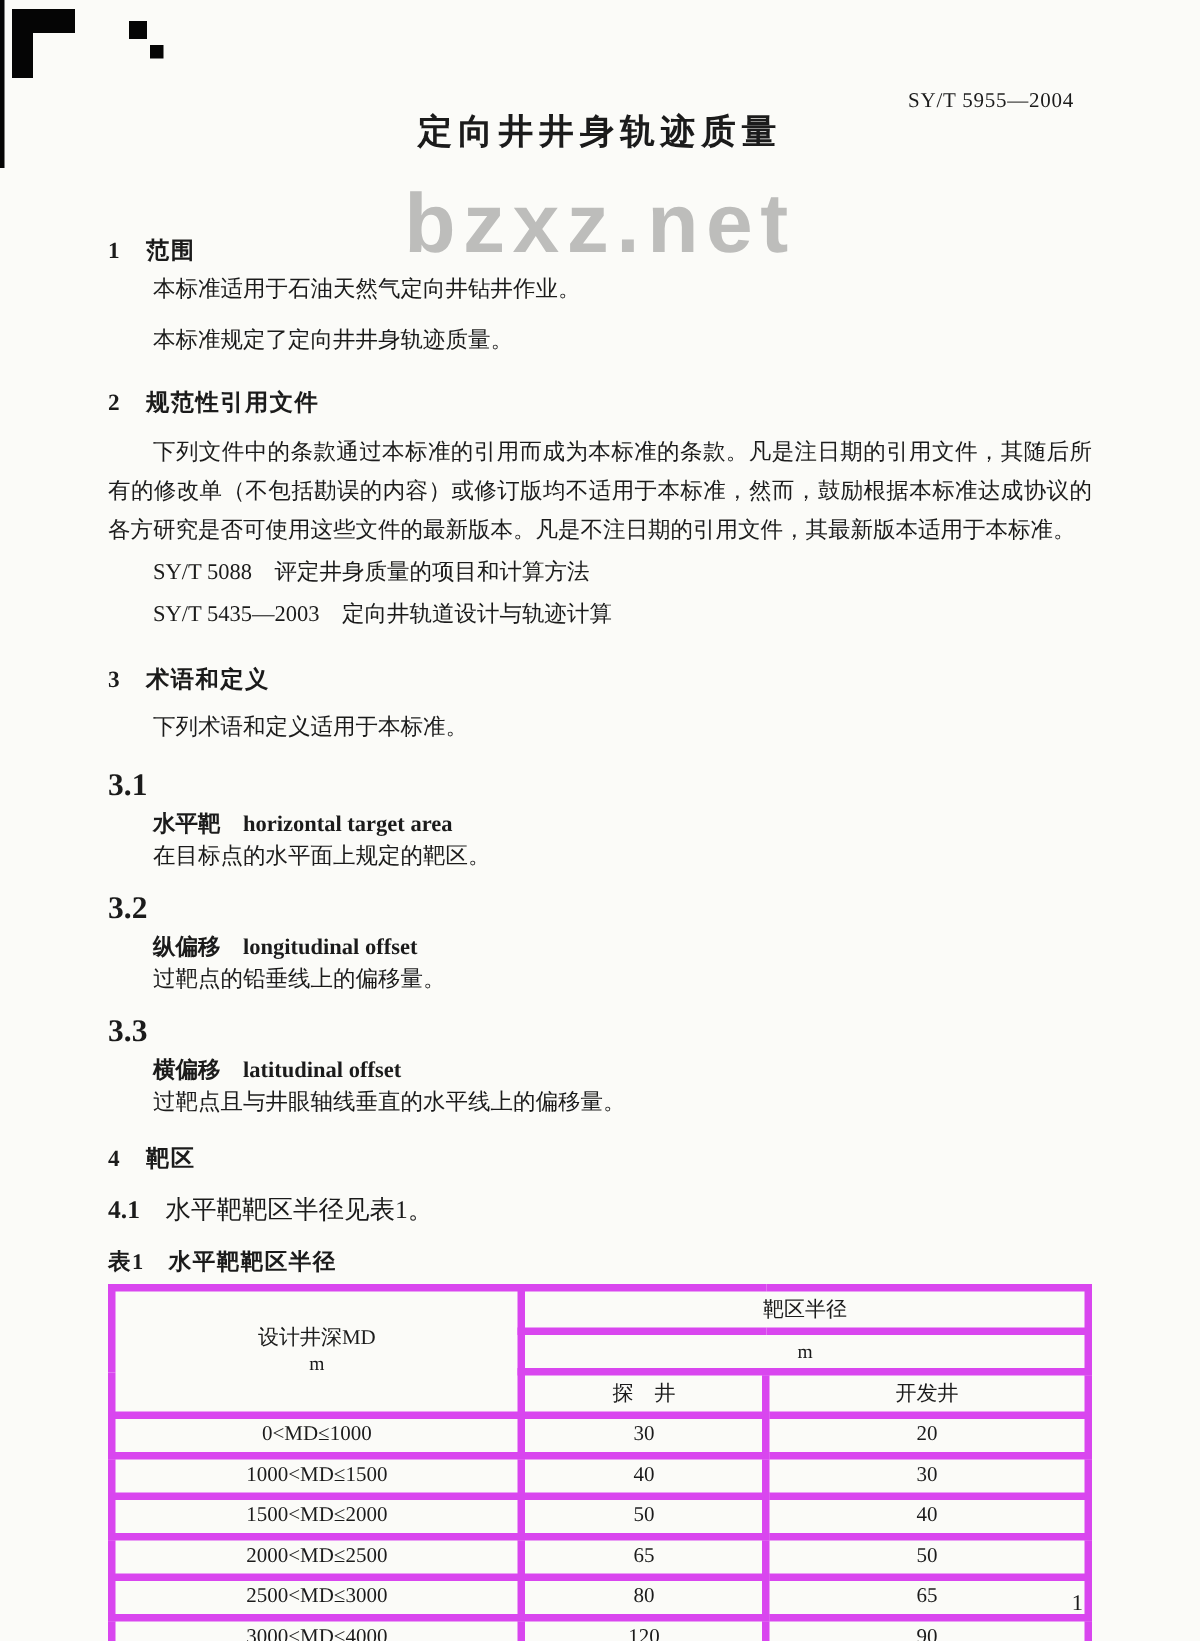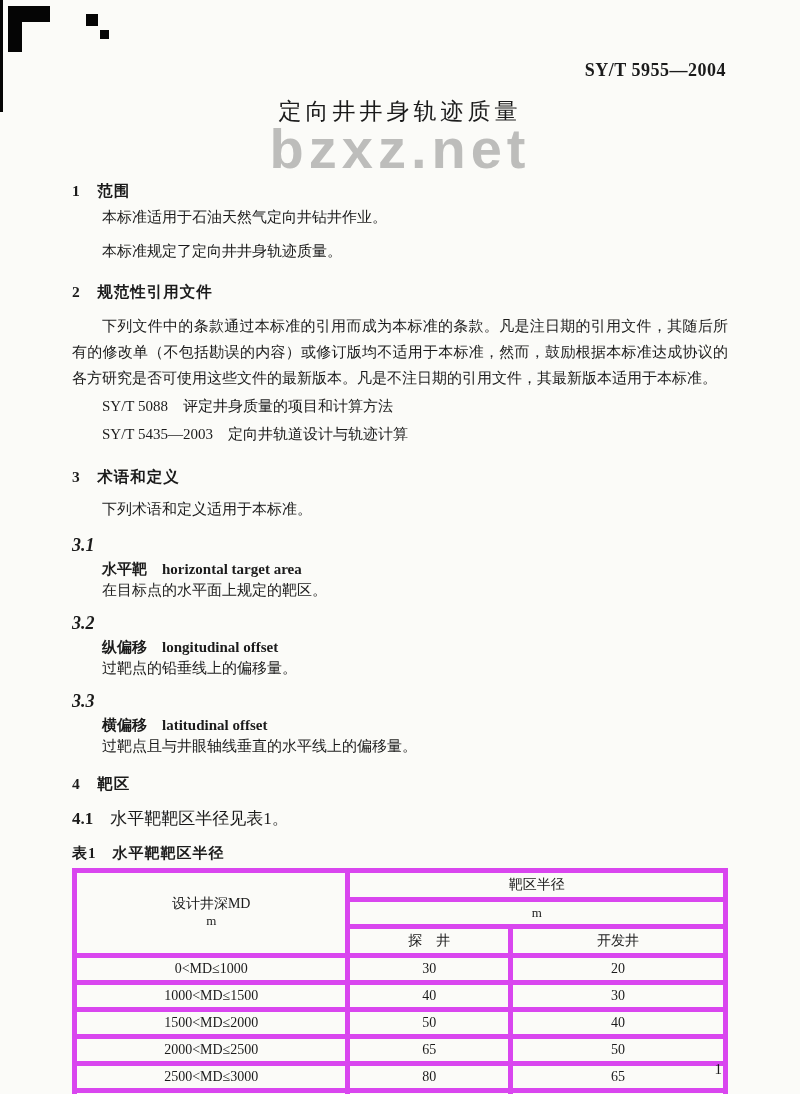--- a/index.html
+++ b/index.html
@@ -13,49 +13,49 @@
     color:#1b1b1b;
     overflow:hidden;
   }
   .artifact { position:absolute; background:#050505; }
   .a1 { left:8px;  top:6px;  width:42px; height:16px; }
   .a2 { left:8px;  top:6px;  width:14px; height:46px; }
   .a3 { left:86px; top:14px; width:12px; height:12px; }
   .a4 { left:100px;top:30px; width:9px;  height:9px;  }
   .a5 { left:0;    top:0;    width:3px;  height:112px;}
   .std-num {
-    position:absolute; top:60px; right:74px;
-    font-size:18px; font-weight:bold; letter-spacing:.5px;
+    position:absolute; top:60px; right:84px;
+    font-size:14px; font-weight:normal; letter-spacing:.5px;
   }
   .watermark {
     position:absolute; top:116px; left:0; width:100%;
     text-align:center;
     font-family:"Liberation Sans","DejaVu Sans",sans-serif;
     font-size:56px; font-weight:bold; letter-spacing:5px;
     color:#737373; opacity:.45;
     pointer-events:none;
   }
   .title {
     position:relative;
-    padding-top:96px;
+    padding-top:72px;
     text-align:center;
-    font-size:23px; font-weight:normal; letter-spacing:4px;
+    font-size:23px; font-weight:bold; letter-spacing:4px;
   }
   .content { position:relative; padding:0 72px; }
   .h2 { font-weight:bold; font-size:15.5px; letter-spacing:1px; }
   .para { font-size:15px; line-height:26px; }
   .indent { text-indent:2em; }
   .just { text-align:justify; }
   #s1h { margin-top:54px; }
   .mt8  { margin-top:8px; }
   .mt2  { margin-top:2px; }
   .mt10 { margin-top:10px; }
   .mt18 { margin-top:18px; }
   .mt20 { margin-top:20px; }
-  .term-num { font-weight:bold; font-size:18px; margin-top:13px;font-style:italic; }
+  .term-num { font-weight:bold; font-size:21px; margin-top:13px; }
   .term { font-weight:bold; font-size:15px; margin-top:4px; padding-left:2em; }
   .term-def { font-size:15px; margin-top:2px; padding-left:2em; }
   .p41 { font-size:17px; margin-top:12px; }
   .p41 .num { font-weight:bold; }
   .tbl-caption {
     margin-top:14px; text-align:left;
     font-weight:bold; font-size:15px; letter-spacing:1px;
   }
   table.t1 {
     width:100%; margin-top:5px;

